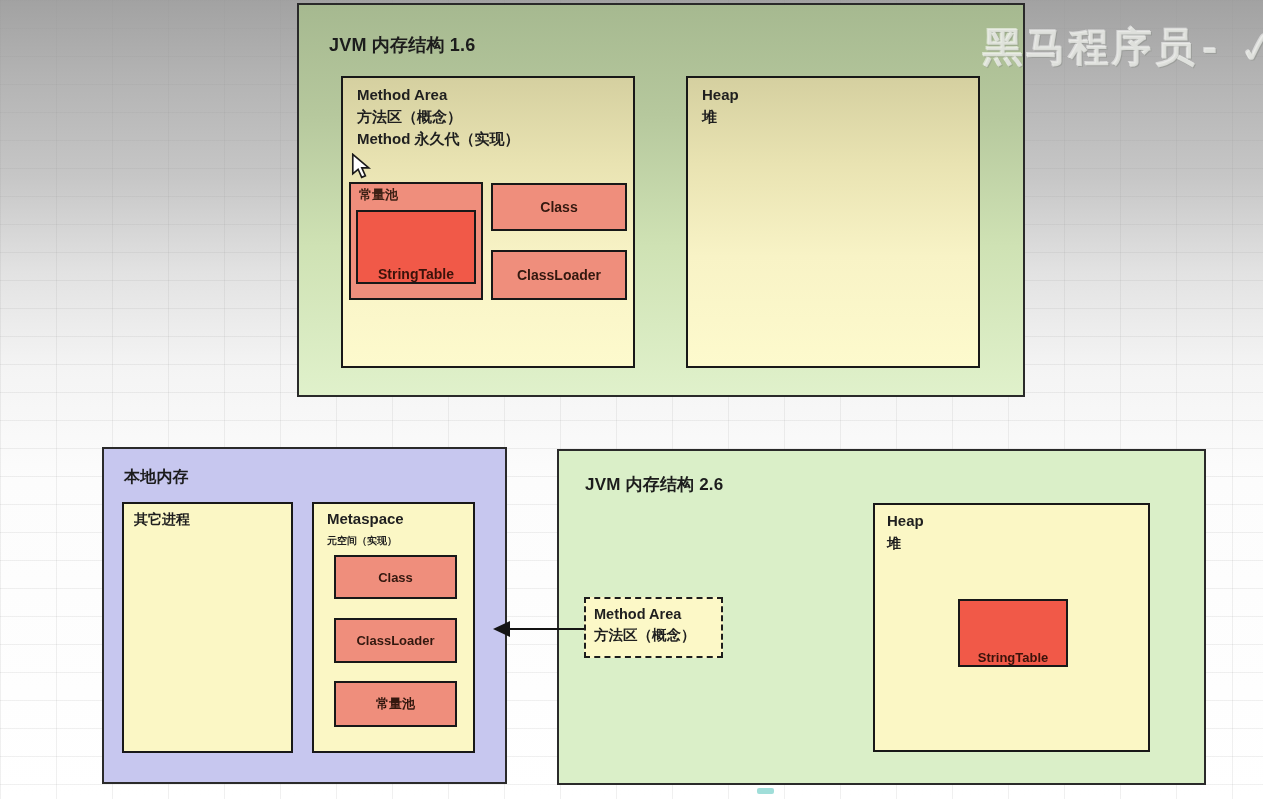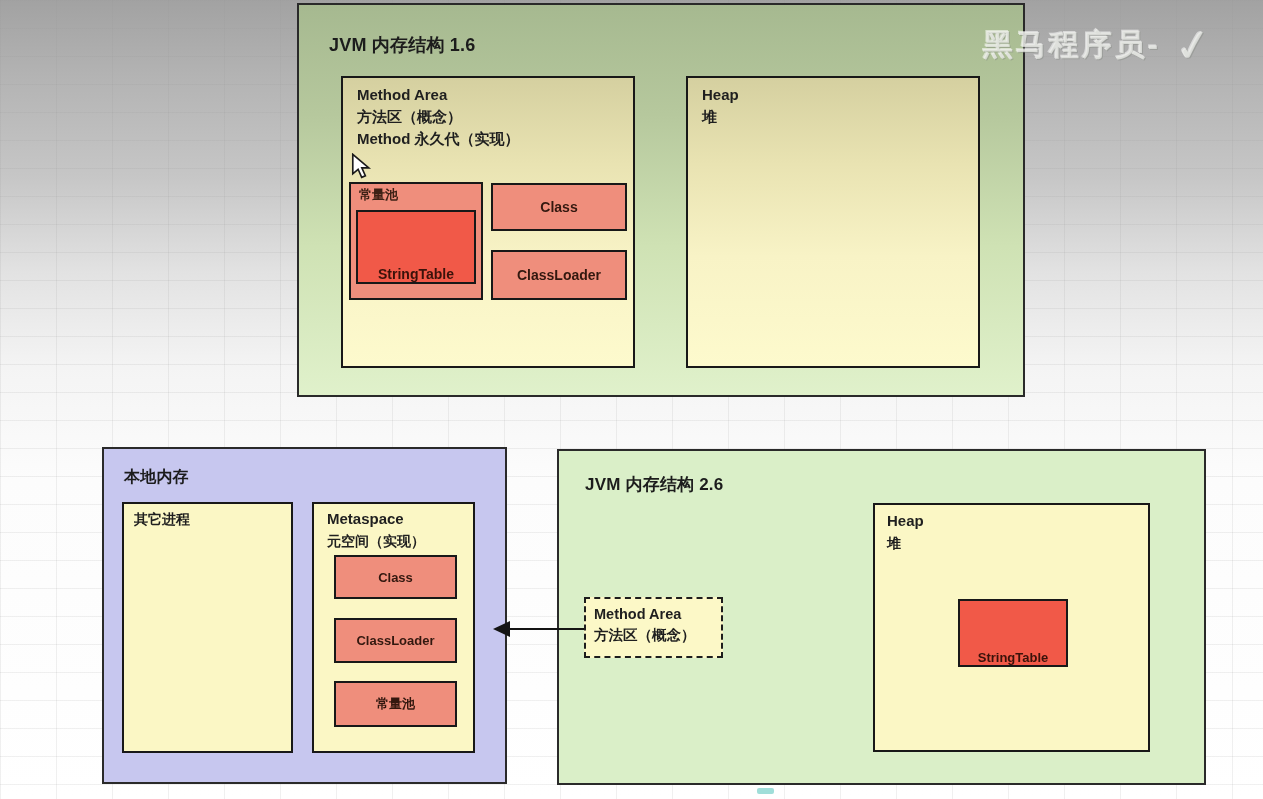--- a/index.html
+++ b/index.html
@@ -25,21 +25,21 @@
 
   .abs { position: absolute; }
 
   
   .watermark {
     z-index: 6; left: 983px; top: 20px; width: 280px; height: 60px;
     color: rgba(238,240,235,0.72);
     text-shadow: 1px 1px 0 rgba(130,135,128,0.40), -1px -1px 0 rgba(255,255,255,0.55);
     font-weight: bold; white-space: nowrap;
   }
-  .watermark .wm-text { font-size: 30px; letter-spacing: 3px; vertical-align: middle; }
+  .watermark .wm-text { font-size: 40px; letter-spacing: 3px; vertical-align: middle; font-family: Liberation Mono, monospace; }
   .watermark .wm-logo {
     display: inline-block; font-size: 44px; transform: rotate(-8deg);
     margin-left: 14px; vertical-align: middle;
   }
 
   
   .panel { z-index: 2; border: 2px solid #2a2a2a; padding-left: 43px; }
 
   .panel-16 {
     left: 297px; top: 3px; width: 728px; height: 394px;
@@ -161,21 +161,21 @@
 
     <div class="yellow-flat" style="left:18px; top:53px; width:171px; height:251px;">
       <div class="box-text" style="left:10px; top:4px;">
         <div style="font-size:14px;">其它进程</div>
       </div>
     </div>
 
     <div class="yellow-flat" style="left:208px; top:53px; width:163px; height:251px;">
       <div class="box-text" style="left:13px; top:4px;">
         <div style="font-size:15px;">Metaspace</div>
-        <div style="font-size:14px;">元空间（实现）</div>
+        <div style="font-size:10px;">元空间（实现）</div>
       </div>
       <div class="salmon" style="left:20px; top:51px; width:123px; height:44px; font-size:13px;">
         <span>Class</span>
       </div>
       <div class="salmon" style="left:20px; top:114px; width:123px; height:45px; font-size:13px;">
         <span>ClassLoader</span>
       </div>
       <div class="salmon" style="left:20px; top:177px; width:123px; height:46px; font-size:13px;">
         <span>常量池</span>
       </div>

